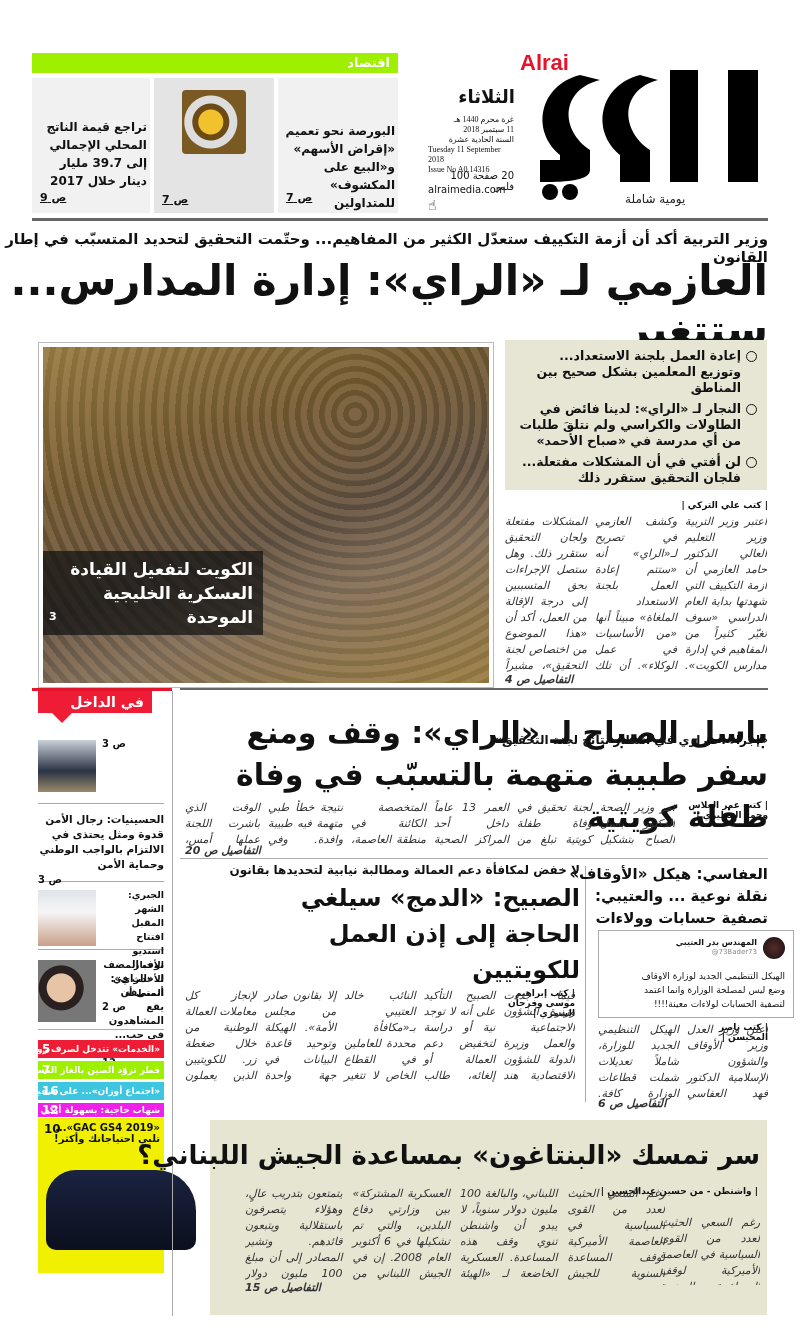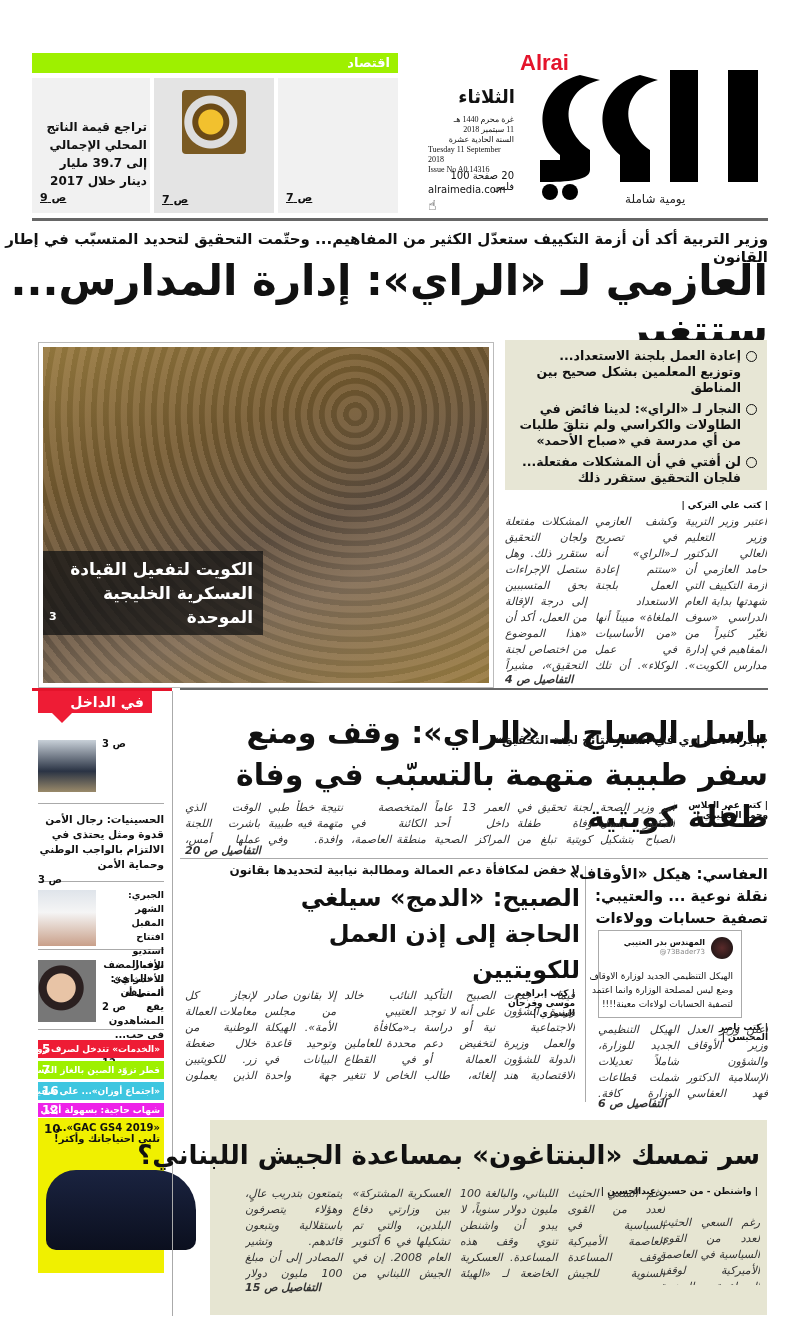--- a/index.html
+++ b/index.html
@@ -48,21 +48,21 @@
   .teaser .n { position: absolute; left: 4px; font-size: 12px; }
   .car-ad { left: 38px; top: 1118px; width: 126px; height: 155px; background: #f0f000; padding: 4px; }
   .car-body { position: absolute; left: 8px; top: 52px; width: 150px; height: 80px; background: linear-gradient(#1a2340, #0b0f1e); border-radius: 30px 40px 10px 10px; }
   
   .kicker2 { right: 32px; top: 693px; font-weight: bold; font-size: 12px; margin-top: 40px; }
   .head2 { right: 32px; top: 712px; font-weight: 900; font-size: 30px; line-height: 42px; text-align: right; }
   .hsep { height: 1px; background: #aaa; }
   .kicker3 { right: 220px; top: 863px; font-weight: bold; font-size: 12px; }
   .head3 { right: 220px; top: 880px; font-weight: 900; font-size: 24px; line-height: 36px; text-align: right; }
   .head4 { right: 32px; top: 863px; width: 210px; font-weight: 900; font-size: 15px; line-height: 22px; text-align: right; }
-  .tweet { left: 598px; top: 930px; width: 144px; height: 88px; border: 1px solid #aaa; padding: 6px; font-size: 9px; }
+  .tweet { left: 598px; top: 930px; width: 196px; height: 88px; border: 1px solid #aaa; padding: 6px; font-size: 9px; }
   .tweet .av { position: absolute; right: 8px; top: 6px; width: 22px; height: 22px; border-radius: 50%; background: radial-gradient(#5a2a2a, #111); }
   .tweet .name { position: absolute; right: 36px; top: 7px; font-weight: bold; font-size: 8px; }
   .tweet .handle { position: absolute; right: 36px; top: 17px; font-size: 7px; color: #888; direction: ltr; }
   .tweet .txt { position: absolute; right: 8px; top: 38px; width: 154px; font-size: 9px; line-height: 14px; text-align: right; }
   
   .bottom-box { left: 210px; top: 1120px; width: 557px; height: 195px; background: #e6e5d2; }
   .head5 { right: 40px; top: 1140px; font-weight: 900; font-size: 26px; }
   .vdiv { width: 1px; background: #aaa; }
 </style>
 </head>
@@ -87,20 +87,21 @@
   <span style="display:block">السنة الحادية عشرة</span>
   <span class="ltr">Tuesday 11 September 2018</span>
   <span class="ltr">Issue No A0.14316</span>
 </div>
 <div class="abs price">20 صفحة 100 فلس</div>
 <div class="abs site">alraimedia.com</div>
 <div class="abs hand">☝</div>
 
 <div class="abs econ-bar">اقتصاد</div>
 <div class="abs econ-cell" style="left:278px;width:120px">
+  <div style="margin-top:36px">البورصة نحو تعميم «إقراض الأسهم» و«البيع على المكشوف» للمتداولين</div>
   <span class="econ-page">ص 7</span>
 </div>
 <div class="abs econ-cell mid" style="left:154px;width:120px;font-size:10.5px;line-height:15px">
   <div class="coins"></div>
   <span class="econ-page">ص 7</span>
 </div>
 <div class="abs econ-cell" style="left:32px;width:118px">
   <div style="margin-top:32px">تراجع قيمة الناتج المحلي الإجمالي إلى 39.7 مليار دينار خلال 2017</div>
   <span class="econ-page">ص 9</span>
 </div>

